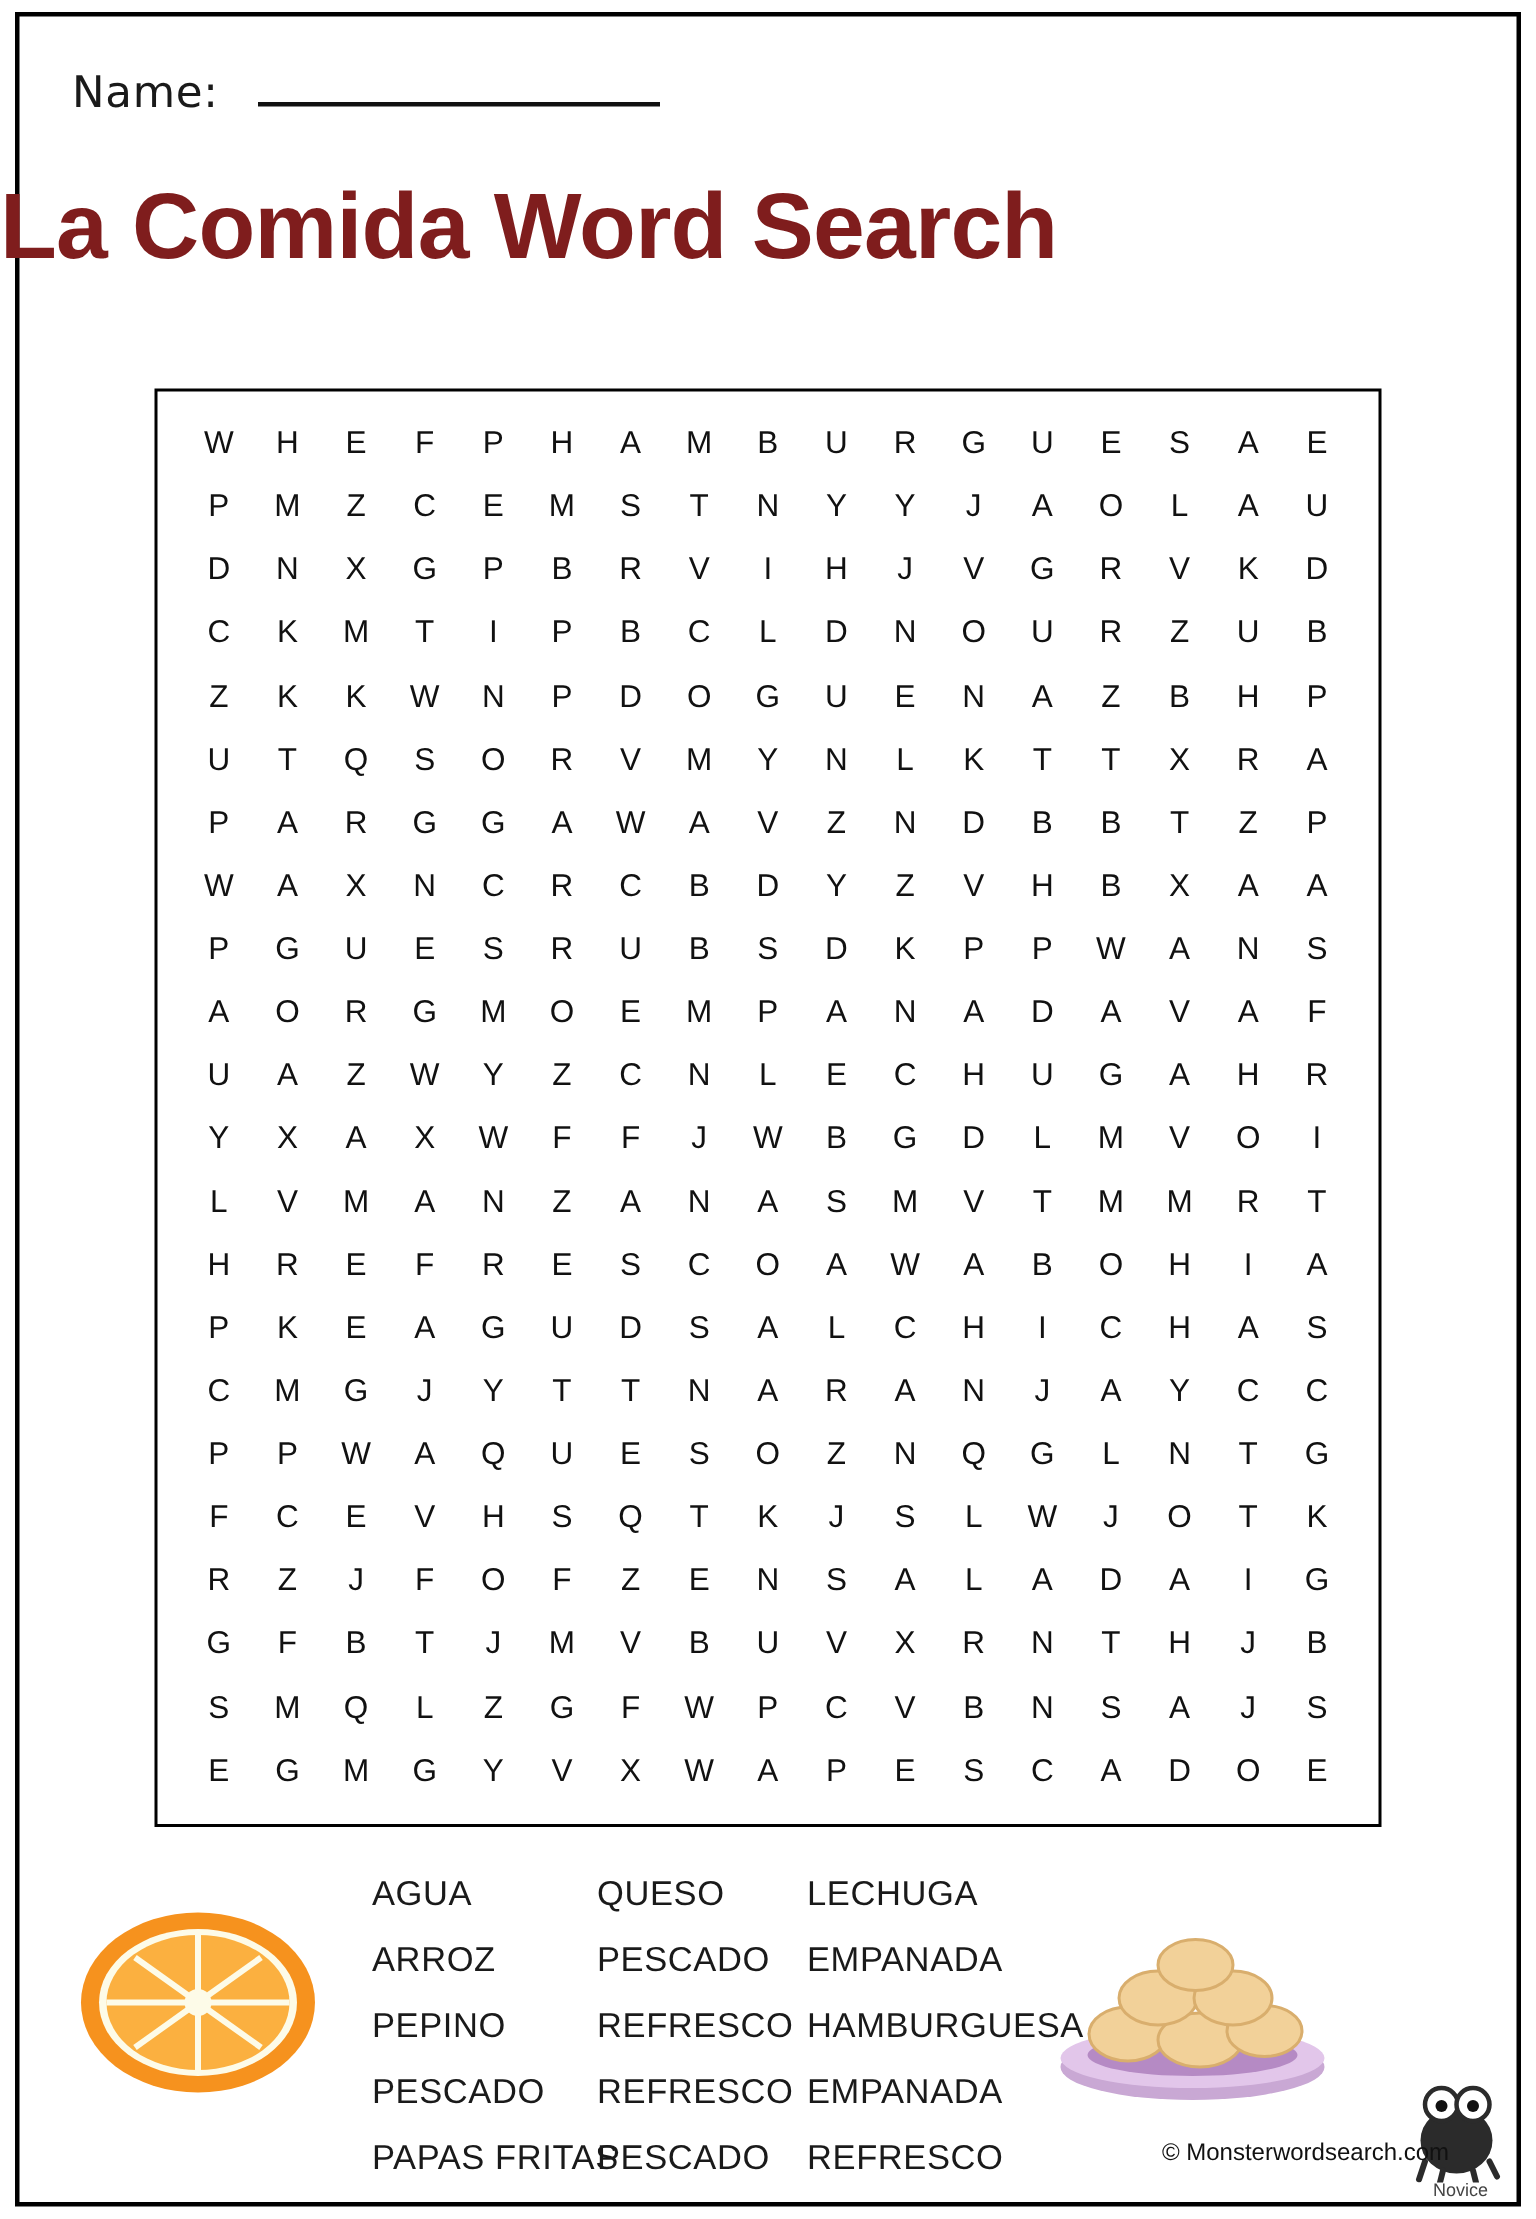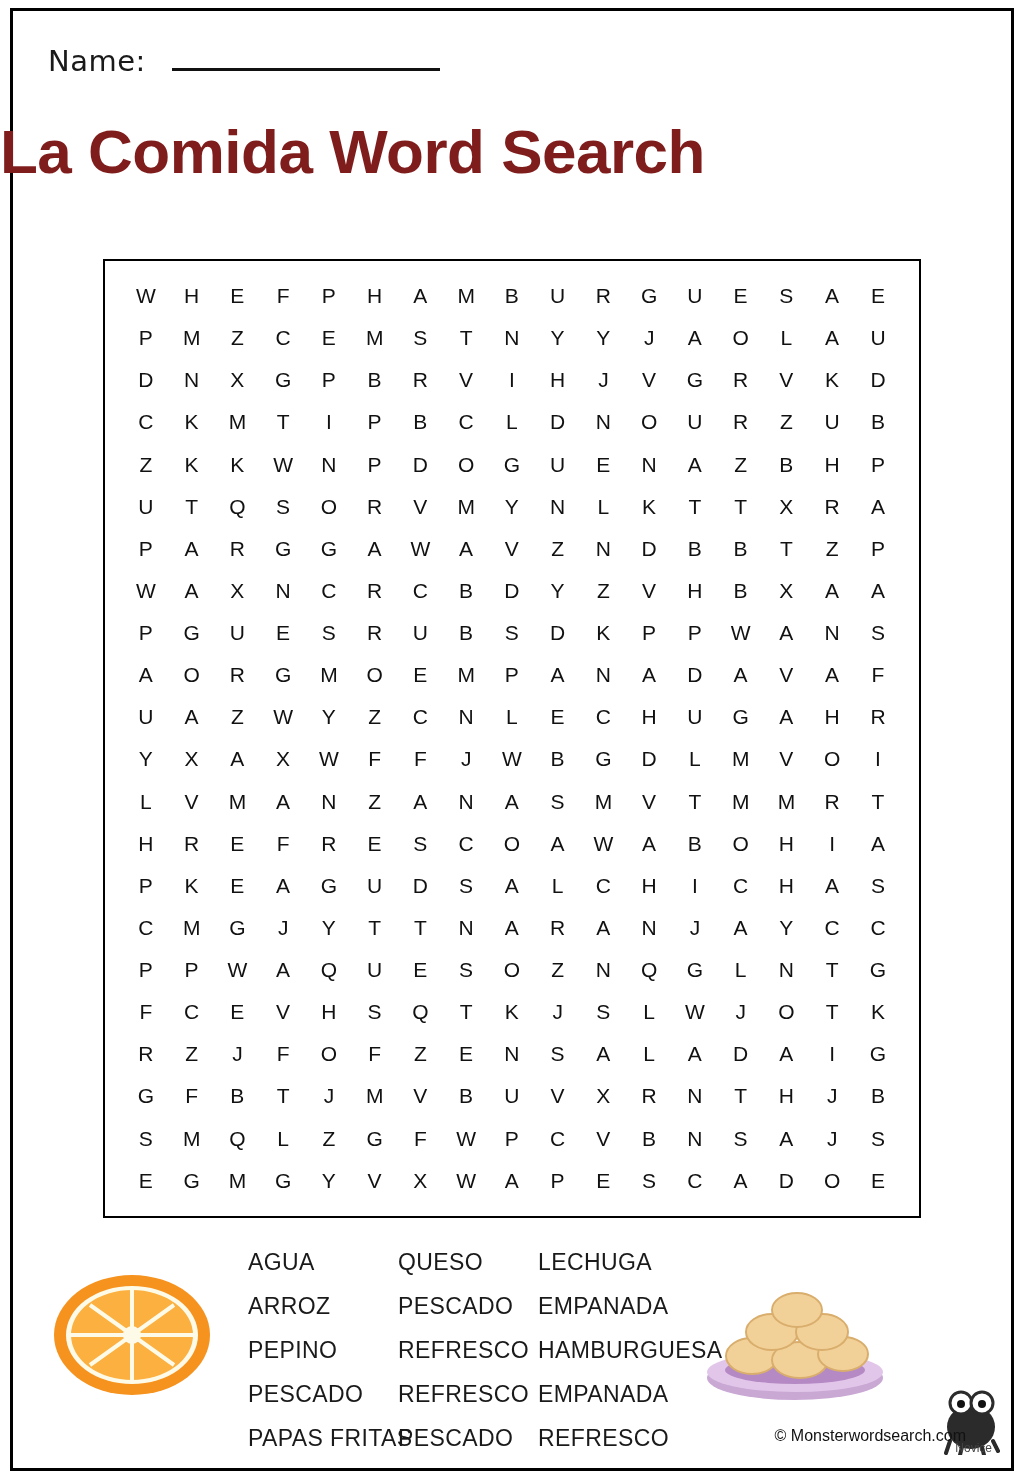--- a/index.html
+++ b/index.html
@@ -100,21 +100,21 @@
     position: absolute;
     right: 58px;
     bottom: 34px;
     font-size: 16px;
     color: #111;
     font-family: "Liberation Sans", sans-serif;
   }
   .novice {
     position: absolute;
     right: 32px;
-    bottom: 24px;
+    bottom: 12px;
     font-size: 12px;
     color: #444;
     text-align: center;
   }
   
   .orange {
     position: absolute;
     left: 52px;
     top: 1272px;
     width: 160px;

